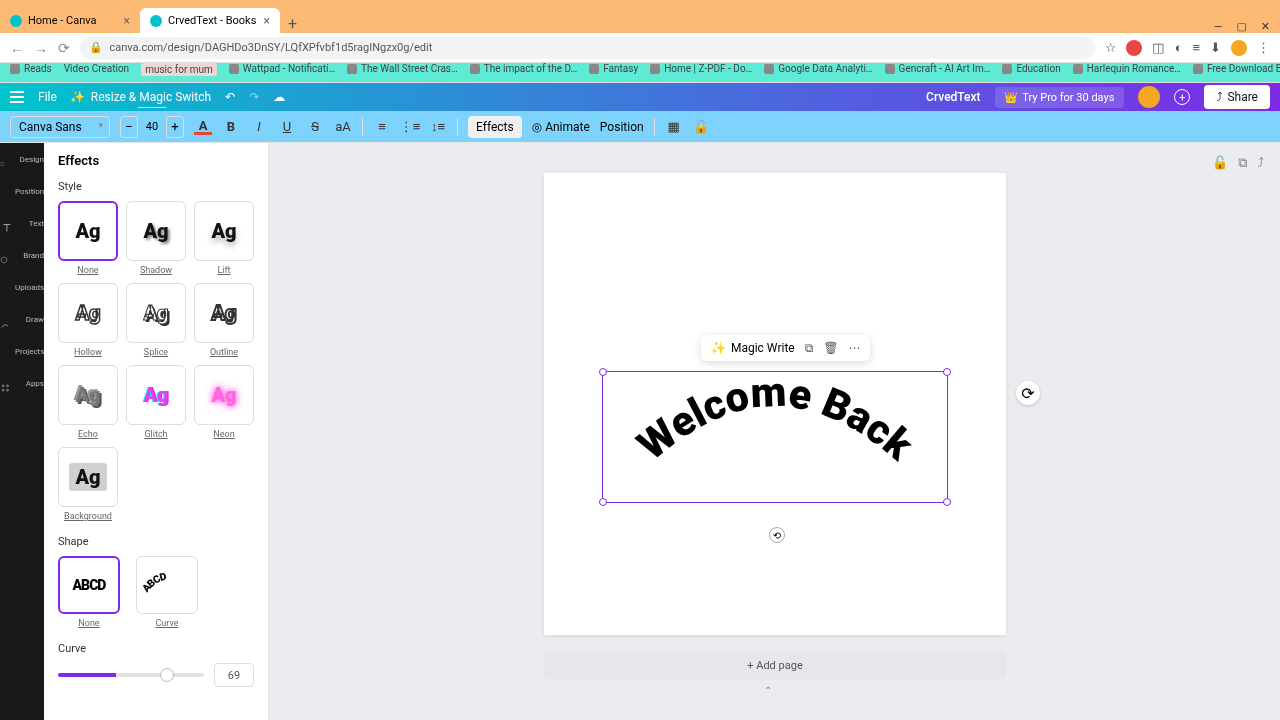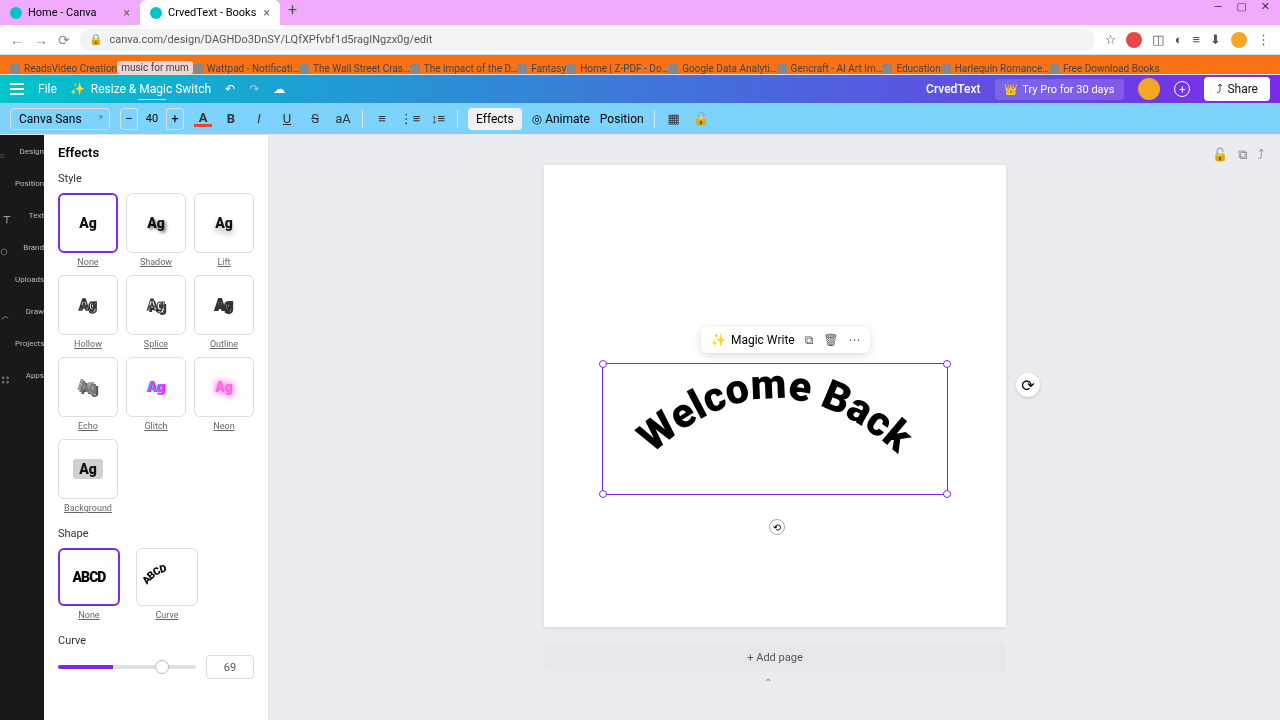--- a/index.html
+++ b/index.html
@@ -1,37 +1,37 @@
 <!DOCTYPE html>
 <html><head>
 <meta charset="utf-8">
 <style>
 * { margin: 0; padding: 0; box-sizing: border-box; font-family: -apple-system, BlinkMacSystemFont, "Segoe UI", Roboto, sans-serif; }
 body { width: 1280px; height: 720px; overflow: hidden; background: #fff; }
 
 
-.browser-top { background: #f0abfc; height: 25px; display: flex; align-items: flex-start; }
+.browser-top { background: #fdba74; height: 33px; display: flex; align-items: flex-end; }
 .tab { height: 25px; display: flex; align-items: center; padding: 0 10px; font-size: 11px; gap: 6px; border-radius: 6px 6px 0 0; min-width: 140px; position: relative; }
 .tab.active { background: #fff; }
 .tab .favicon { width: 12px; height: 12px; border-radius: 50%; background: #00c4cc; }
 .tab .close { margin-left: auto; font-size: 12px; color: #666; cursor: pointer; }
 .newtab { padding: 0 8px; font-size: 16px; color: #555; cursor: pointer; }
 .win-controls { margin-left: auto; display: flex; gap: 14px; padding-right: 10px; font-size: 11px; color: #333; }
 .win-controls span { cursor: pointer; }
 
 .browser-bar { background: #fff; height: 30px; display: flex; align-items: center; padding: 0 10px; gap: 10px; border-bottom: 1px solid #ddd; }
 .nav-arrows { display: flex; gap: 10px; color: #888; font-size: 14px; }
 .nav-arrows span { cursor: pointer; }
 .url-bar { flex: 1; background: #f1f3f4; border-radius: 14px; height: 22px; display: flex; align-items: center; padding: 0 10px; font-size: 11px; color: #555; }
 .right-icons { display: flex; gap: 10px; align-items: center; font-size: 13px; color: #555; }
 .right-icons span { cursor: pointer; }
 .ext-red { width: 16px; height: 16px; border-radius: 50%; background: #e84545; }
 .ext-orange { width: 16px; height: 16px; border-radius: 50%; background: #f5a623; }
 
-.bookmarks { background: #f97316; height: 20px; display: flex; align-items: flex-end; padding: 0 10px; gap: 0; font-size: 10px; color: #444; border-bottom: 1px solid #e0e0e0; }
+.bookmarks { background: #5eead4; height: 20px; display: flex; align-items: flex-start; padding: 0 10px; gap: 12px; font-size: 10px; color: #444; border-bottom: 1px solid #e0e0e0; }
 .bookmark { display: flex; align-items: center; gap: 4px; cursor: pointer; white-space: nowrap; }
 .bookmark .bicon { width: 10px; height: 10px; background: #888; border-radius: 2px; }
 .bm-red { background: #d35; }
 .bm-orange { background: #f80; }
 .bm-purple { background: #84c; }
 .bm-green { background: #0a7; }
 .bm-blue { background: #28c; }
 
 
 .canva-header { background: linear-gradient(90deg, #00c4cc 0%, #7d2ae8 100%); height: 28px; display: flex; align-items: center; padding: 0 10px; gap: 14px; color: #fff; font-size: 12px; }
@@ -63,42 +63,42 @@
 .main { display: flex; height: 597px; }
 .left-nav { width: 44px; background: #18191b; display: flex; flex-direction: column; align-items: center; padding-top: 6px; gap: 2px; }
 .nav-item { color: #b8b8b8; font-size: 8px; display: flex; flex-direction: row; align-items: flex-start; gap: 15px; padding: 6px 0; cursor: pointer; width: 100%; }
 .nav-item svg { width: 18px; height: 18px; fill: none; stroke: currentColor; stroke-width: 1.5; }
 
 .effects-panel { width: 225px; background: #fff; border-right: 1px solid #e5e5e5; padding: 10px 14px; overflow-y: auto; }
 .panel-title { font-size: 13px; font-weight: 600; margin-bottom: 12px; }
 .section-label { font-size: 11px; color: #333; margin-bottom: 8px; }
 .style-grid { display: grid; grid-template-columns: repeat(3, 1fr); gap: 8px; margin-bottom: 14px; }
 .style-item { display: flex; flex-direction: column; align-items: center; gap: 4px; }
-.style-box { width: 60px; height: 60px; border: 1px solid #ddd; border-radius: 6px; display: flex; align-items: center; justify-content: center; font-size: 14px; font-weight: 900; cursor: pointer; color: #111; }
+.style-box { width: 60px; height: 60px; border: 1px solid #ddd; border-radius: 6px; display: flex; align-items: center; justify-content: center; font-size: 20px; font-weight: 900; cursor: pointer; color: #111; }
 .style-box.selected { border: 2px solid #7d2ae8; }
 .style-label { font-size: 9px; color: #666; text-decoration: underline; }
 .ag-shadow { text-shadow: 2px 2px 3px rgba(0,0,0,0.5); }
 .ag-lift { text-shadow: 0 4px 6px rgba(0,0,0,0.3); }
 .ag-hollow { color: transparent; -webkit-text-stroke: 1.5px #333; }
 .ag-splice { color: #fff; -webkit-text-stroke: 1px #333; text-shadow: 2px 2px 0 #333; }
 .ag-outline { -webkit-text-stroke: 2px #333; color: #fff; }
 .ag-echo { color: #777; text-shadow: -2px -2px 0 #999, 2px 2px 0 #555; }
 .ag-glitch { color: #d946ef; text-shadow: -1px 0 cyan, 1px 0 magenta; }
 .ag-neon { color: #ff66e0; text-shadow: 0 0 5px #ff66e0, 0 0 10px #ff66e0; }
 .ag-background { background: #d0d0d0; padding: 2px 6px; border-radius: 3px; }
 
 .shape-grid { display: flex; gap: 16px; margin-bottom: 14px; }
 .shape-box { width: 62px; height: 58px; border: 1px solid #ddd; border-radius: 6px; display: flex; align-items: center; justify-content: center; font-weight: 900; font-size: 14px; cursor: pointer; letter-spacing: -1px; }
 .shape-box.selected { border: 2px solid #7d2ae8; }
 .shape-curve svg { width: 48px; height: 24px; }
 
 .curve-row { display: flex; align-items: center; gap: 10px; font-size: 10px; color: #555; }
 .slider { flex: 1; height: 4px; background: linear-gradient(90deg, #7d2ae8 40%, #e0e0e0 40%); border-radius: 2px; position: relative; cursor: pointer; }
 .slider-thumb { position: absolute; width: 14px; height: 14px; background: #fff; border: 1px solid #bbb; border-radius: 50%; top: -5px; left: 70%; }
-.curve-val { width: 48px; height: 24px; border: 1px solid #ddd; border-radius: 4px; display: flex; align-items: center; justify-content: center; font-size: 11px; }
+.curve-val { width: 40px; height: 24px; border: 1px solid #ddd; border-radius: 4px; display: flex; align-items: center; justify-content: center; font-size: 11px; }
 
 
 .canvas-area { flex: 1; background: #ebecf0; position: relative; overflow: hidden; }
 .canvas-controls { position: absolute; top: 12px; right: 16px; display: flex; gap: 10px; color: #888; font-size: 13px; }
 .canvas-controls span { cursor: pointer; }
 .canvas { position: absolute; left: 275px; top: 30px; width: 462px; height: 462px; background: #fff; box-shadow: 0 1px 4px rgba(0,0,0,0.1); }
 .float-toolbar { position: absolute; left: 432px; top: 192px; background: #fff; border-radius: 6px; box-shadow: 0 2px 8px rgba(0,0,0,0.15); padding: 6px 10px; display: flex; align-items: center; gap: 10px; font-size: 12px; }
 .float-btn { display: flex; align-items: center; gap: 5px; cursor: pointer; }
 .float-icon { cursor: pointer; color: #555; }
 

